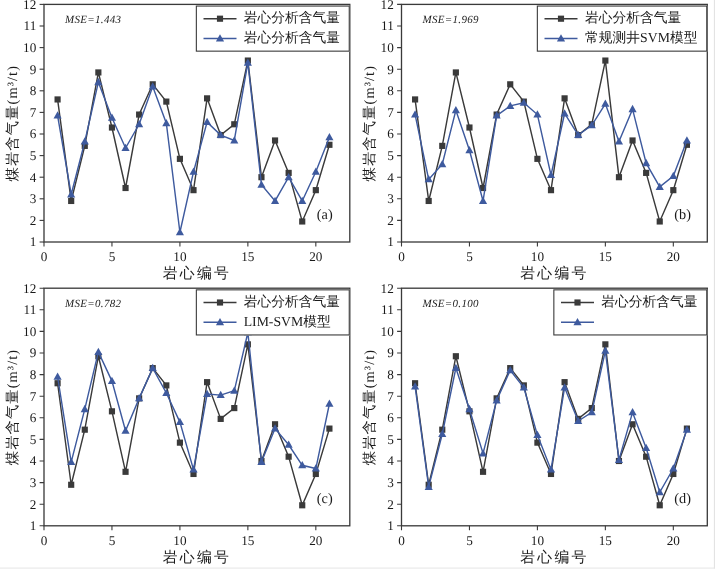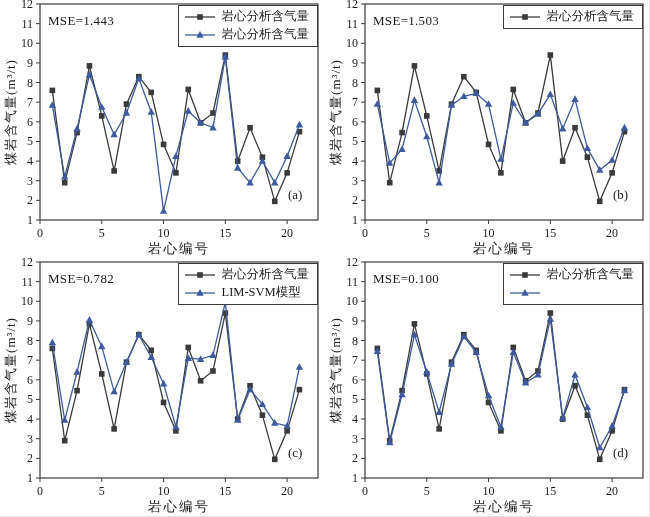--- a/index.html
+++ b/index.html
@@ -6,21 +6,21 @@
   html,body { background:#ffffff; }
   body { font-family:"Liberation Serif", serif; color:#1a1a1a; }
   .figure {
     position:relative; width:650px; height:517px; background:#fff;
     display:grid; grid-template-columns:325px 325px; grid-template-rows:258px 259px;
     border-right:1px solid #e3e3e3; border-bottom:1px solid #e3e3e3;
   }
   .chart { position:relative; width:325px; height:258px; }
   .chart svg.plot { position:absolute; left:0; top:0; font-family:"Liberation Serif", serif; }
   .mse {
-    position:absolute; left:48px; top:13px; font-size:13px; letter-spacing:.3px;
+    position:absolute; left:59px; top:13px; font-size:10px; letter-spacing:.3px;font-style:italic;
   }
   .panel-tag { position:absolute; left:288px; top:187px; font-size:13px; }
   .legend {
     position:absolute; top:5px; right:7px; background:#fff;
     border:1.3px solid #3a3a3a; padding:2px 8px 3px 5px;
     display:flex; flex-direction:column; gap:1px;
   }
   .legend-row { display:flex; align-items:center; gap:6px; height:17px; }
   .legend-row span { font-size:12.5px; white-space:nowrap; }
   .xlabel {
@@ -217,28 +217,35 @@
         <path d="M200.62222222222223,118.89999999999999L204.32222222222222,125.5L196.92222222222225,125.5Z" fill="#3e5a9e"></path>
         <path d="M212.9777777777778,110.06363636363635L216.67777777777778,116.66363636363636L209.2777777777778,116.66363636363636Z" fill="#3e5a9e"></path>
         <path d="M225.33333333333334,90.42727272727271L229.03333333333333,97.02727272727272L221.63333333333335,97.02727272727272Z" fill="#3e5a9e"></path>
         <path d="M237.6888888888889,124.79090909090908L241.38888888888889,131.39090909090908L233.9888888888889,131.39090909090908Z" fill="#3e5a9e"></path>
         <path d="M250.04444444444445,95.33636363636363L253.74444444444444,101.93636363636364L246.34444444444446,101.93636363636364Z" fill="#3e5a9e"></path>
         <path d="M262.4,144.4272727272727L266.09999999999997,151.0272727272727L258.7,151.0272727272727Z" fill="#3e5a9e"></path>
         <path d="M274.7555555555556,166.02727272727273L278.4555555555556,172.62727272727273L271.0555555555556,172.62727272727273Z" fill="#3e5a9e"></path>
         <path d="M287.1111111111111,156.20909090909092L290.8111111111111,162.8090909090909L283.4111111111111,162.8090909090909Z" fill="#3e5a9e"></path>
         <path d="M299.46666666666664,123.8090909090909L303.16666666666663,130.4090909090909L295.76666666666665,130.4090909090909Z" fill="#3e5a9e"></path>
       </svg>
-    <div class="mse">MSE=1.503</div>
+    <div class="mse">MSE=1.969</div>
     <div class="legend">
       <div class="legend-row">
         <svg class="legend-swatch" width="32" height="12">
             <line x1="1" y1="6" x2="31" y2="6" stroke="#3a3a3a" stroke-width="1.3"></line>
             <rect x="13.2" y="3.2" width="5.6" height="5.6" fill="#3a3a3a"></rect>
           </svg>
         <span>岩心分析含气量</span>
+      </div>
+      <div class="legend-row">
+        <svg class="legend-swatch" width="32" height="12">
+            <line x1="1" y1="6" x2="31" y2="6" stroke="#3e5a9e" stroke-width="1.3"></line>
+            <path d="M16,2.1L19.7,8.7L12.3,8.7Z" fill="#3e5a9e"></path>
+          </svg>
+        <span>常规测井SVM模型</span>
       </div>
     </div>
     <div class="panel-tag">(b)</div>
     <div class="xlabel">岩心编号</div>
     <div class="ylabel">煤岩含气量(m³/t)</div>
   </div>
 
   <div class="chart">
     <svg class="plot" width="325" height="258" viewBox="0 0 325 258">
         <rect x="40" y="4" width="278" height="216" fill="none" stroke="#3a3a3a" stroke-width="1.2"></rect>

